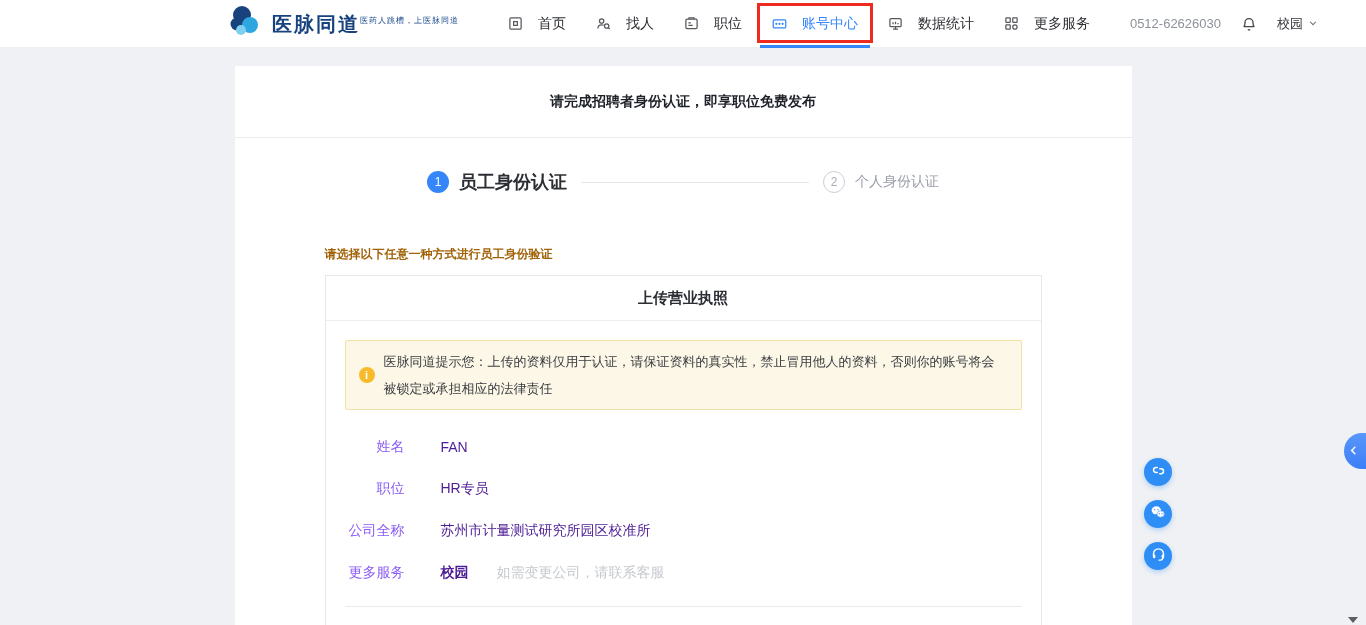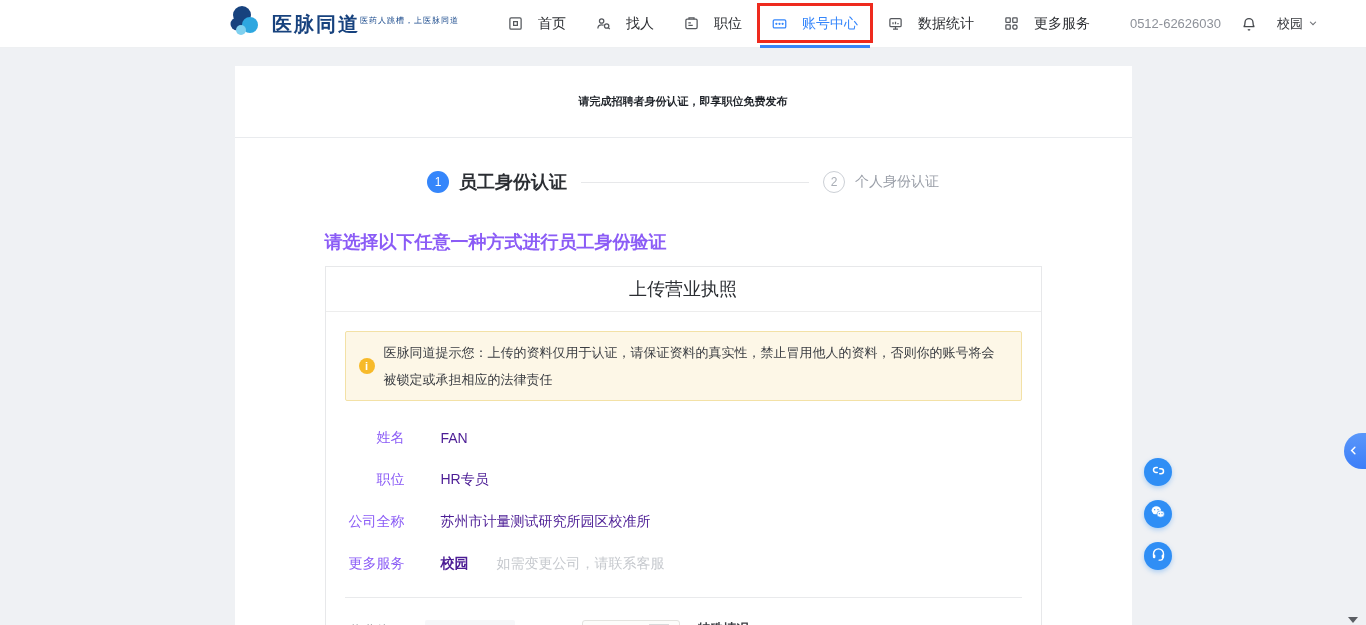--- a/index.html
+++ b/index.html
@@ -43,47 +43,47 @@
   .user { display:flex; align-items:center; gap:5px; font-size:13px; color:#36383c; cursor:pointer; }
 
   
   .main-panel {
     width:897px; margin:18px auto 0; background:#fff; min-height:700px;
   }
   .banner {
     height:72px; display:flex; align-items:center; justify-content:center;
     border-bottom:1px solid #e9ebee;
   }
-  .banner-title { font-size:11px; font-weight:bold; color:#1f2329; }
+  .banner-title { font-size:14px; font-weight:bold; color:#1f2329; }
 
   
   .steps { display:flex; align-items:center; justify-content:center; margin-top:32px; }
   .step { display:flex; align-items:center; gap:10px; }
   .step-circle {
     width:22px; height:22px; border-radius:50%; font-size:12px;
     display:flex; align-items:center; justify-content:center;
   }
   .step.active .step-circle { background:#3586fb; color:#fff; }
   .step.active .step-label { color:#2b2e33; font-weight:bold; font-size:18px; }
   .step.inactive .step-circle { background:#fff; border:1px solid #ccd0d6; color:#a8adb5; }
   .step.inactive .step-label { color:#9a9fa8; font-size:14px; }
   .step-line { width:228px; height:1px; background:#e7e8ea; margin:0 14px; }
 
   
   .instruction {
-    margin:36px 90px 0; font-size:18px; font-weight:bold; color:#8b5cf6;
+    margin:52px 90px 0; font-size:12px; font-weight:bold; color:#a16207;
   }
 
   
   .inner-card {
     margin:12px 90px 0; border:1px solid #e7e8ea; background:#fff;
   }
   .inner-card-header {
     height:45px; display:flex; align-items:center; justify-content:center;
-    border-bottom:1px solid #ededed; font-size:18px; font-weight:400; color:#2b2e33;
+    border-bottom:1px solid #ededed; font-size:15px; font-weight:700; color:#2b2e33;
   }
   .inner-card-body { padding:19px; }
 
   .notice {
     position:relative; background:#fdf7e7; border:1px solid #f3e1a6; border-radius:2px;
     padding:7px 14px 7px 38px; font-size:13px; color:#3a3d42; line-height:27px;
   }
   .notice-icon {
     position:absolute; left:13px; top:50%; margin-top:-8px;
     width:16px; height:16px; border-radius:50%; background:#f7ba2a; color:#fff;

